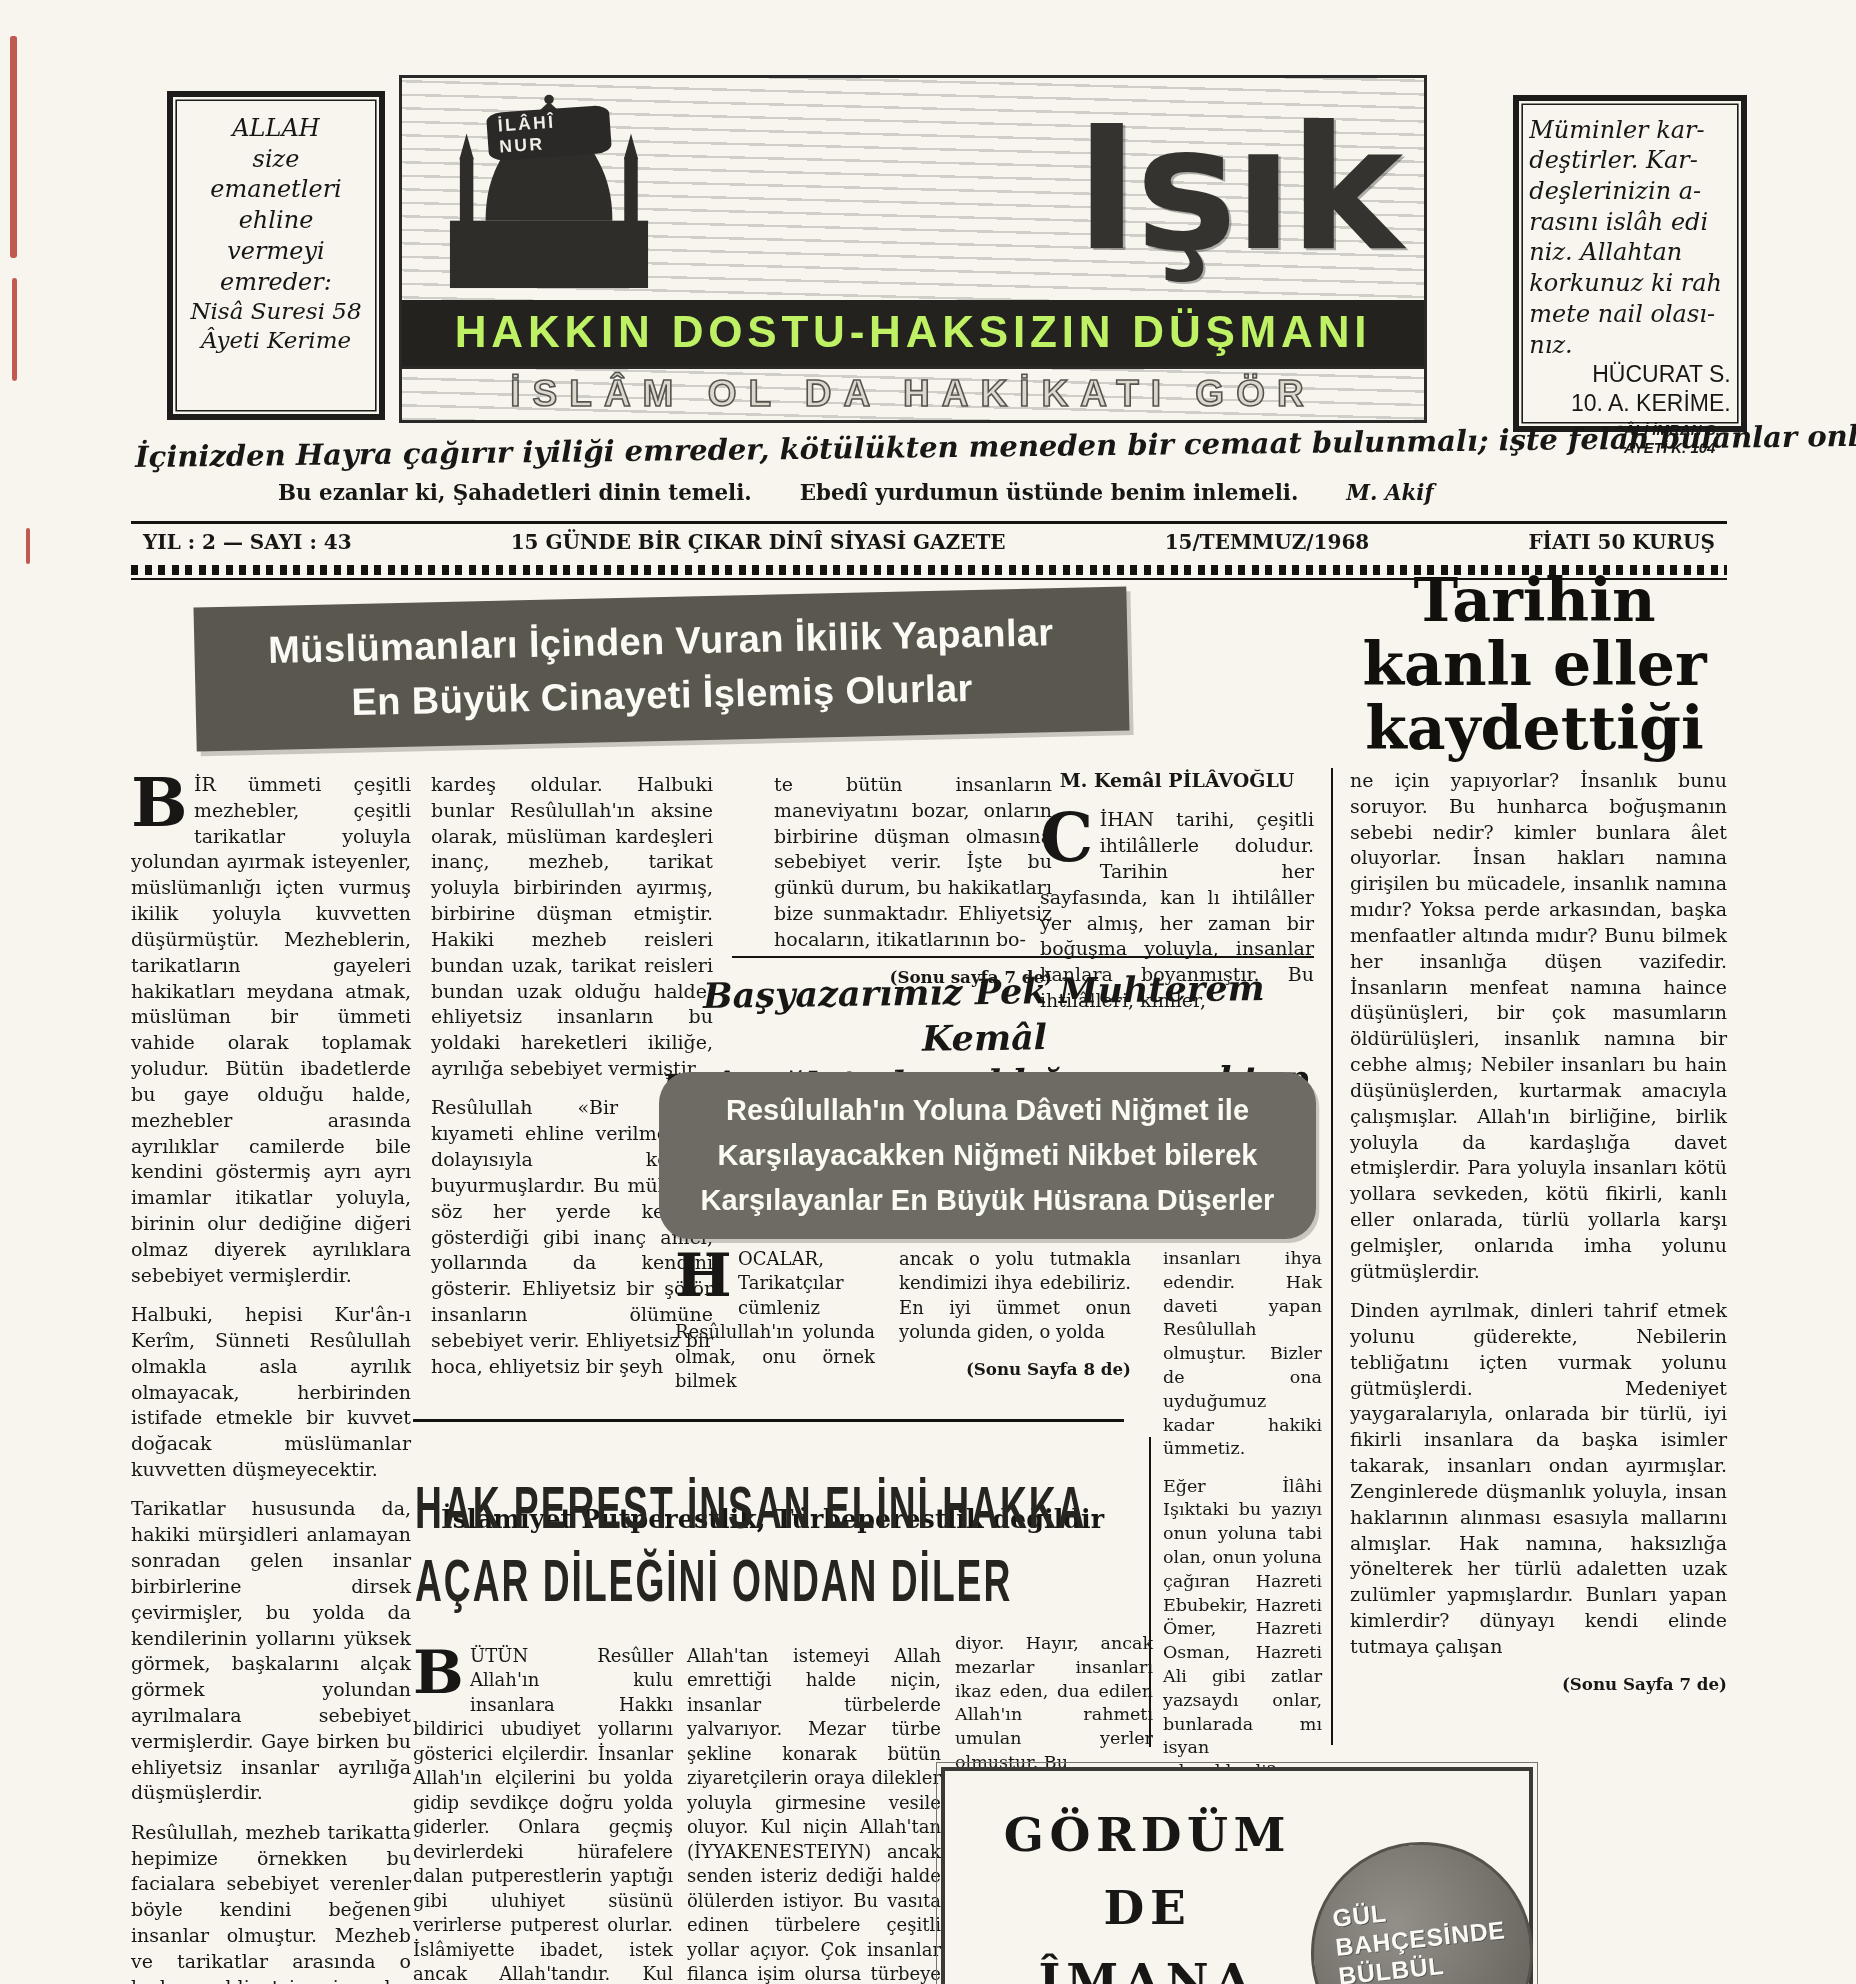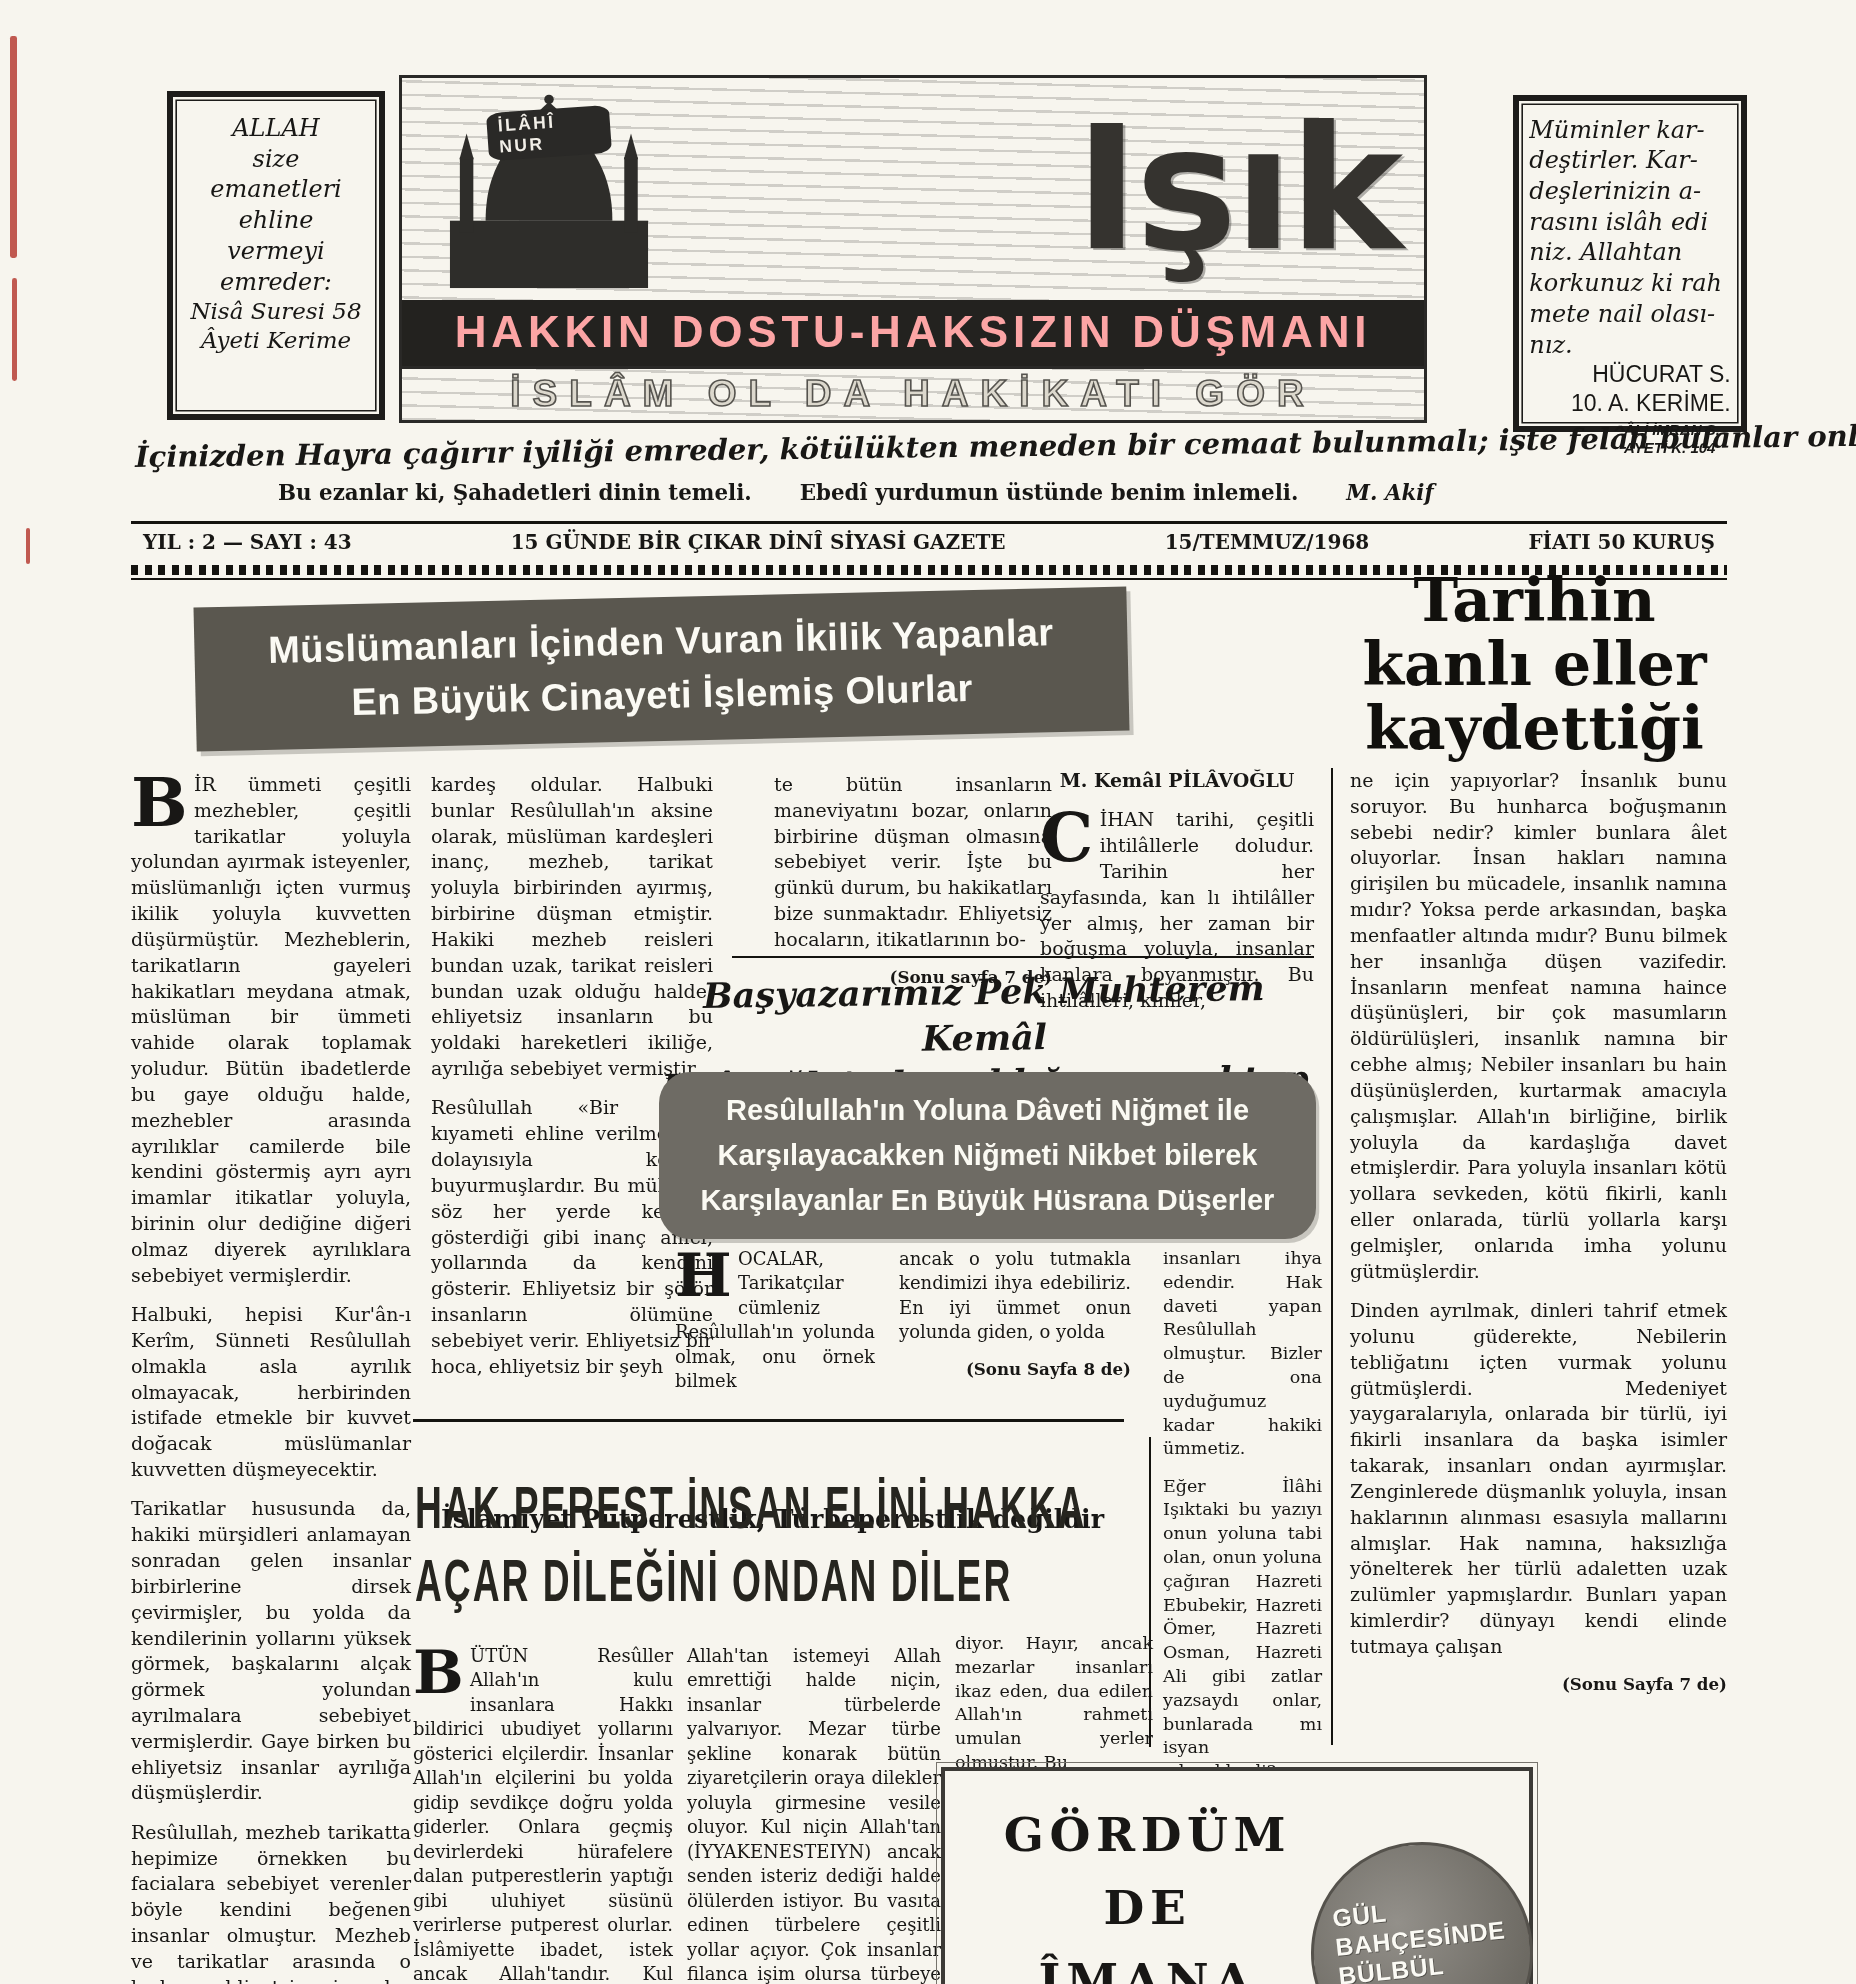--- a/index.html
+++ b/index.html
@@ -19,21 +19,21 @@
   .verse-box .small p { font-size:23px; line-height:1.25; }
   .center-masthead { border:3.2px solid #2a2927; background:
       repeating-linear-gradient(1.5deg, rgba(90,88,84,.25) 0 2.4px, transparent 2.4px 13.5px); }
   .logo-row { position:relative; height:222px; display:flex; align-items:center; justify-content:space-between; padding:0 24px; }
   .logo-word { font-family:"DejaVu Sans", sans-serif; font-weight:bold; font-size:171px; line-height:.9;
     color:#35332f; letter-spacing:-3.2px; text-shadow:2.4px 2.4px 0 rgba(40,40,38,.35); }
   .mosque { position:relative; width:246px; height:206px; flex:0 0 auto; }
   .ribbon { position:absolute; left:50%; top:23px; transform:translateX(-50%) rotate(-4deg);
     background:#2a2927; color:#f2efe8; font-family:"Liberation Sans",sans-serif; font-weight:bold;
     font-size:17.5px; letter-spacing:2.4px; padding:3.2px 11px; border-radius:16px/8.7px; }
-  .slogan-band { background:#23221f; color:#fca5a5; font-family:"Liberation Sans",sans-serif;
+  .slogan-band { background:#23221f; color:#bef264; font-family:"Liberation Sans",sans-serif;
     font-weight:bold; font-size:44px; letter-spacing:4.8px; text-align:center; padding:7.1px 0 8.7px; }
   .outline-row { border-top:3.2px solid #2a2927; text-align:center; padding:4px 0 5.6px;
     font-family:"Liberation Sans",sans-serif; font-weight:bold; font-size:37px; letter-spacing:12px;
     color:#dcd8cd; -webkit-text-stroke:1.6px #55534e; }
   
   .script-line { font-style:italic; font-weight:bold; font-size:29px; transform:rotate(-0.7deg); white-space:nowrap; }
   .ayet-ref { font-family:"Liberation Sans",sans-serif; font-weight:bold; font-size:15px; line-height:1.2;
     font-style:italic; text-align:left; }
   .ezan-line { font-size:21.4px; font-weight:bold; display:flex; gap:48px; align-items:baseline; }
   .rule { position:absolute; background:#14130f; }

